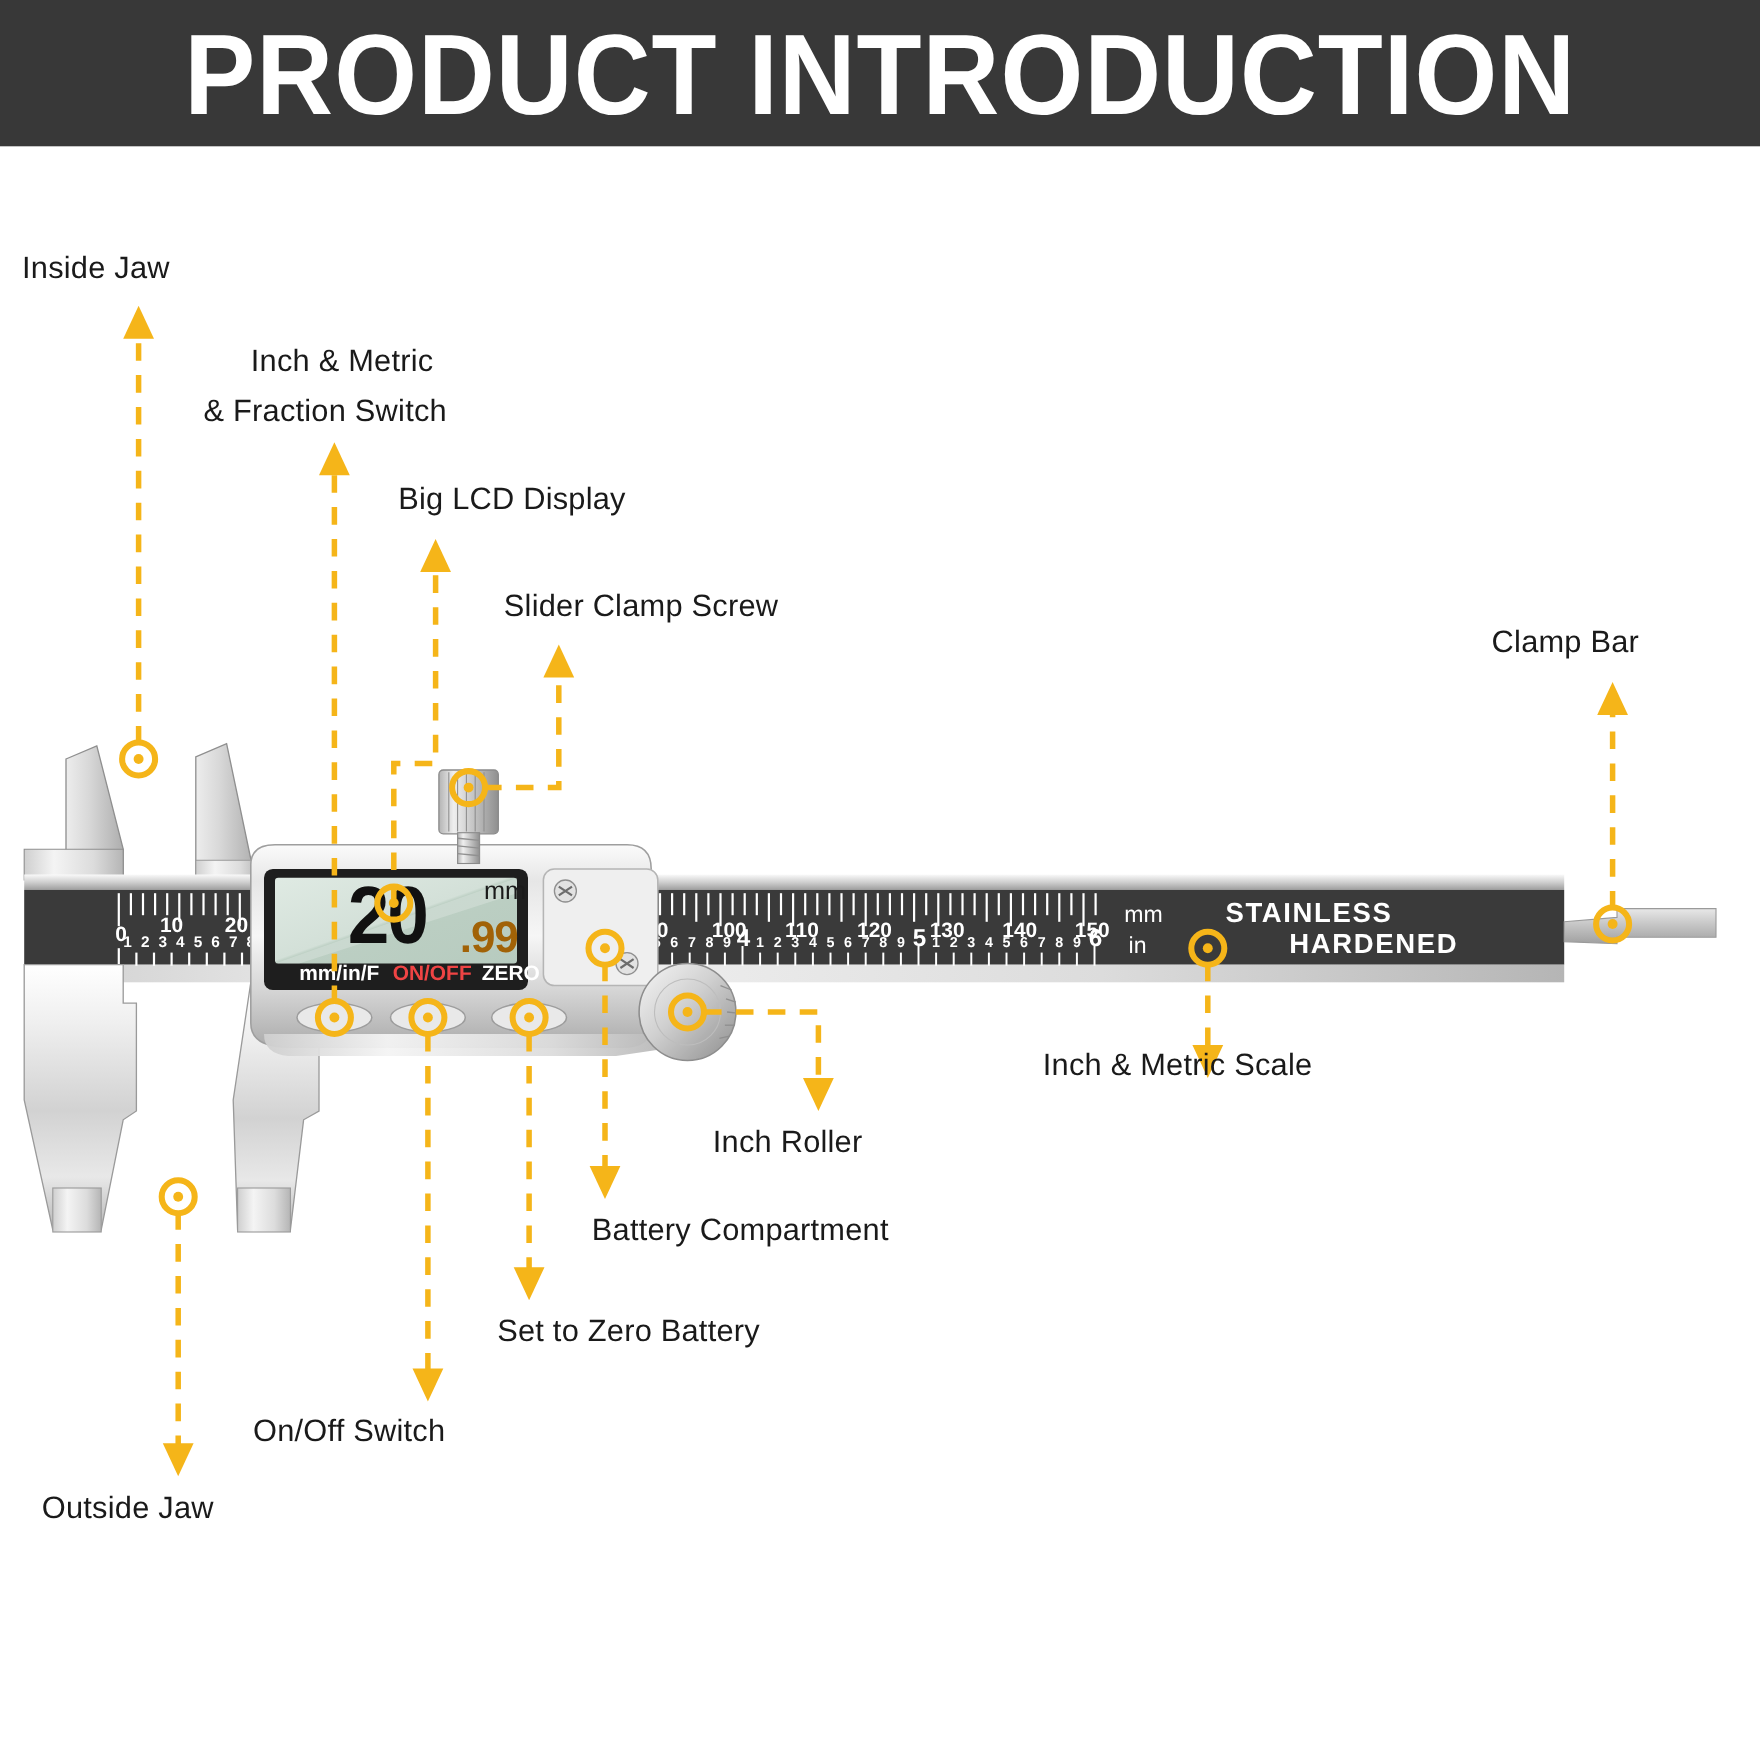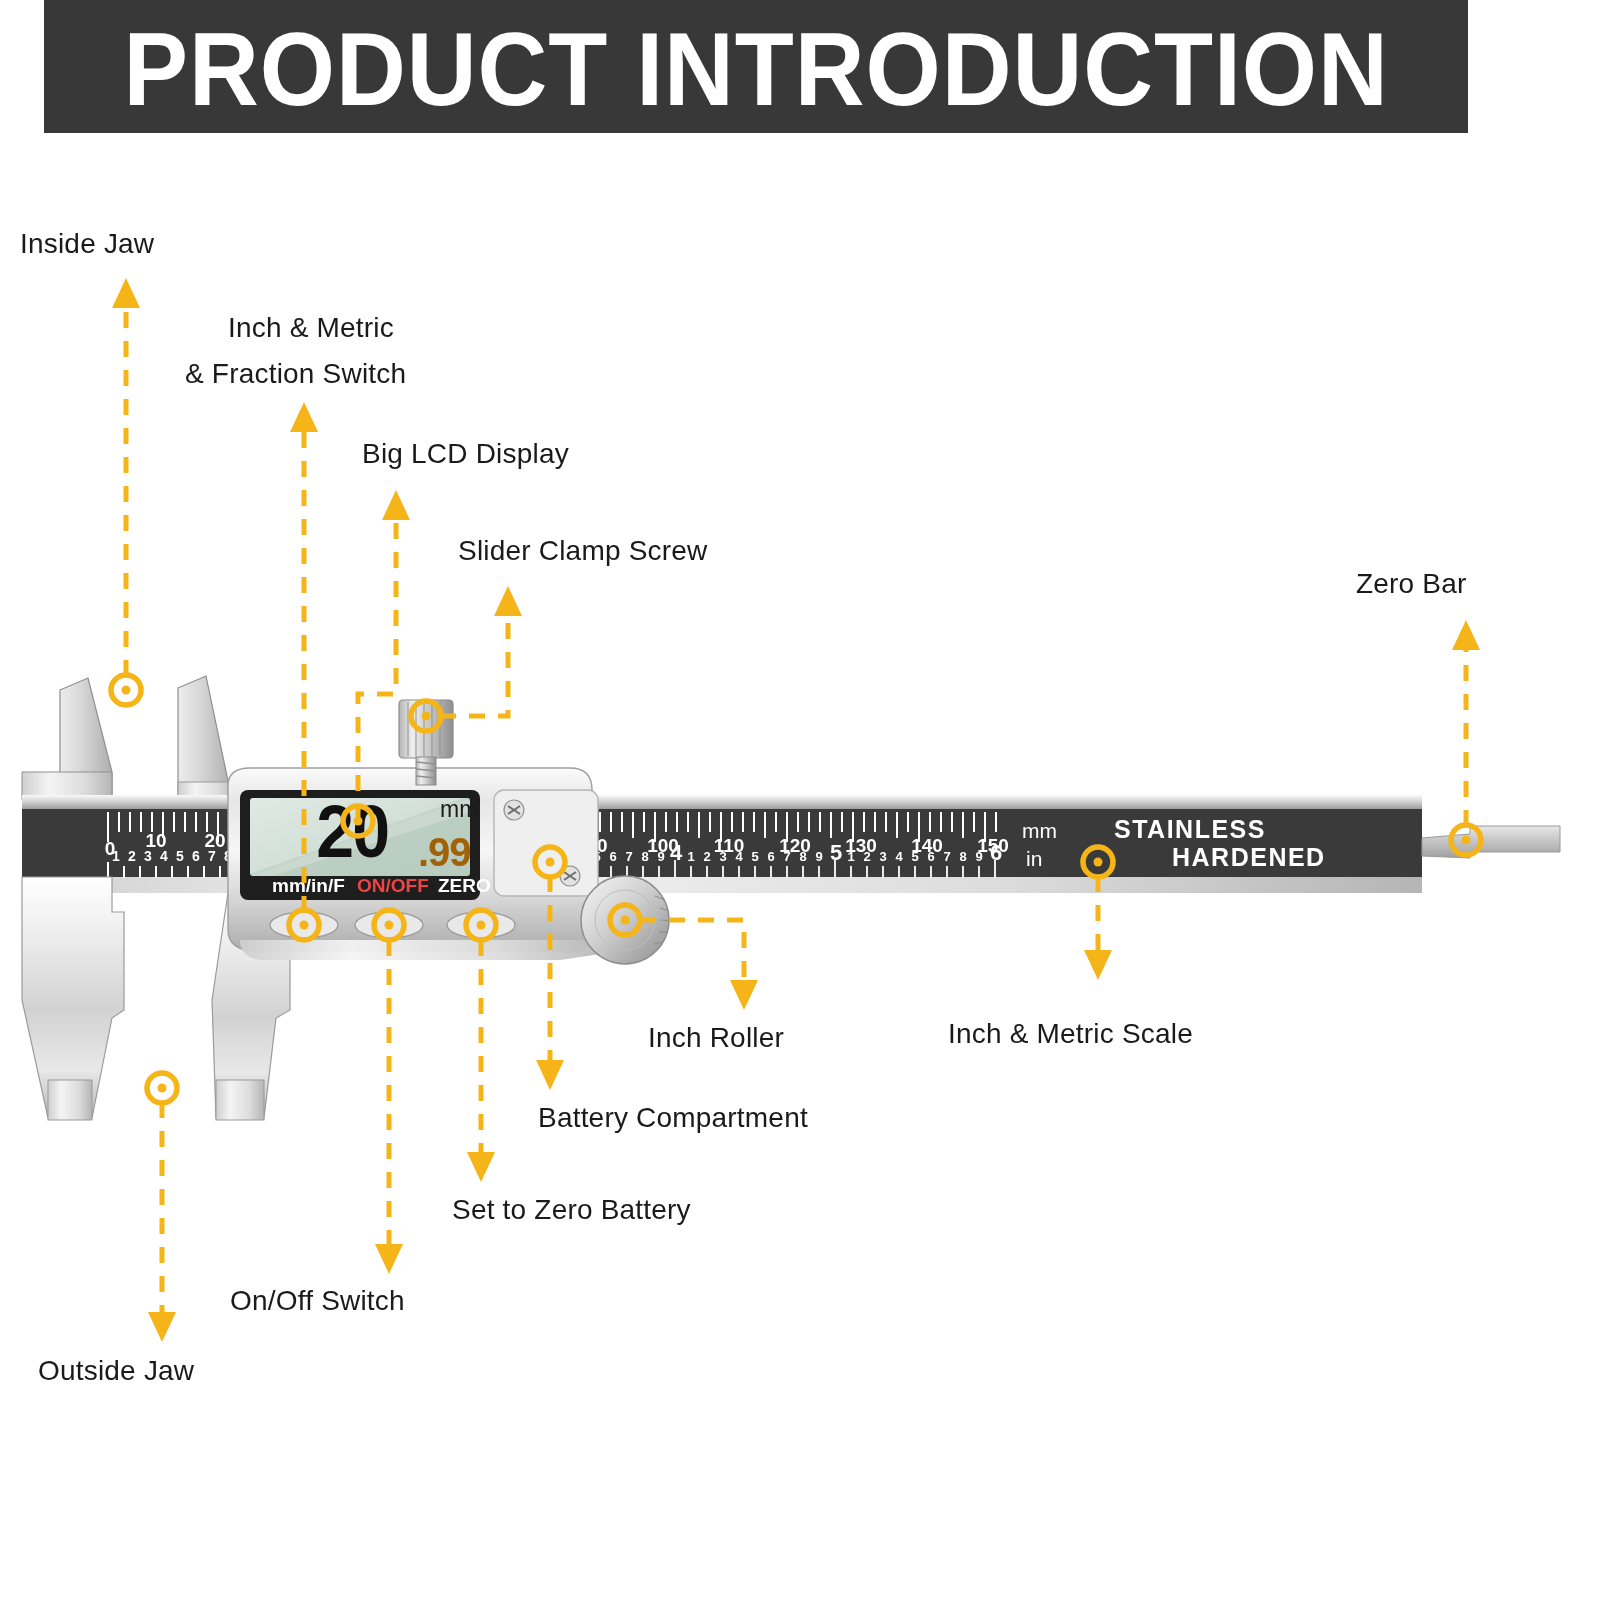--- a/index.html
+++ b/index.html
@@ -7,23 +7,23 @@
     width:1600px;height:1600px;
     background:#ffffff;
     font-family:"Liberation Sans", sans-serif;
     overflow:hidden;
     position:relative;
   }
   #stage{position:absolute;inset:0;width:1600px;height:1600px;}
 
   
   .header{
-    position:absolute;left:0;top:0;width:1424px;height:133px;
+    position:absolute;left:0;top:0;width:1600px;height:133px;
     background:#383838;
-    display:flex;align-items:center;justify-content:center;margin-left:44px;
+    display:flex;align-items:center;justify-content:center;
   }
   .header-title{
     color:#ffffff;
     font-family:"Liberation Sans", sans-serif;
     font-weight:bold;
     font-size:104px;
     letter-spacing:1px;
     transform:scaleX(0.93);
     white-space:nowrap;
     line-height:1;
@@ -483,21 +483,21 @@
           <circle cx="162" cy="1088" r="4.5" fill="#F5B519"></circle>
         </g>
     </g>
   </svg>
 
   <div class="lbl" style="left:20px;top:228px;">Inside Jaw</div>
   <div class="lbl" style="left:228px;top:312px;">Inch &amp; Metric</div>
   <div class="lbl" style="left:185px;top:358px;">&amp; Fraction Switch</div>
   <div class="lbl" style="left:362px;top:438px;">Big LCD Display</div>
   <div class="lbl" style="left:458px;top:535px;">Slider Clamp Screw</div>
-  <div class="lbl" style="left:1356px;top:568px;">Zero Bar</div>
-  <div class="lbl" style="left:948px;top:1018px;">Inch &amp; Metric Scale</div>
+  <div class="lbl" style="left:1356px;top:568px;">Clamp Bar</div>
+  <div class="lbl" style="left:948px;top:952px;">Inch &amp; Metric Scale</div>
   <div class="lbl" style="left:648px;top:1022px;">Inch Roller</div>
   <div class="lbl" style="left:538px;top:1102px;">Battery Compartment</div>
   <div class="lbl" style="left:452px;top:1194px;">Set to Zero Battery</div>
   <div class="lbl" style="left:230px;top:1285px;">On/Off Switch</div>
   <div class="lbl" style="left:38px;top:1355px;">Outside Jaw</div>
 
 </div>
 
 </body></html>

